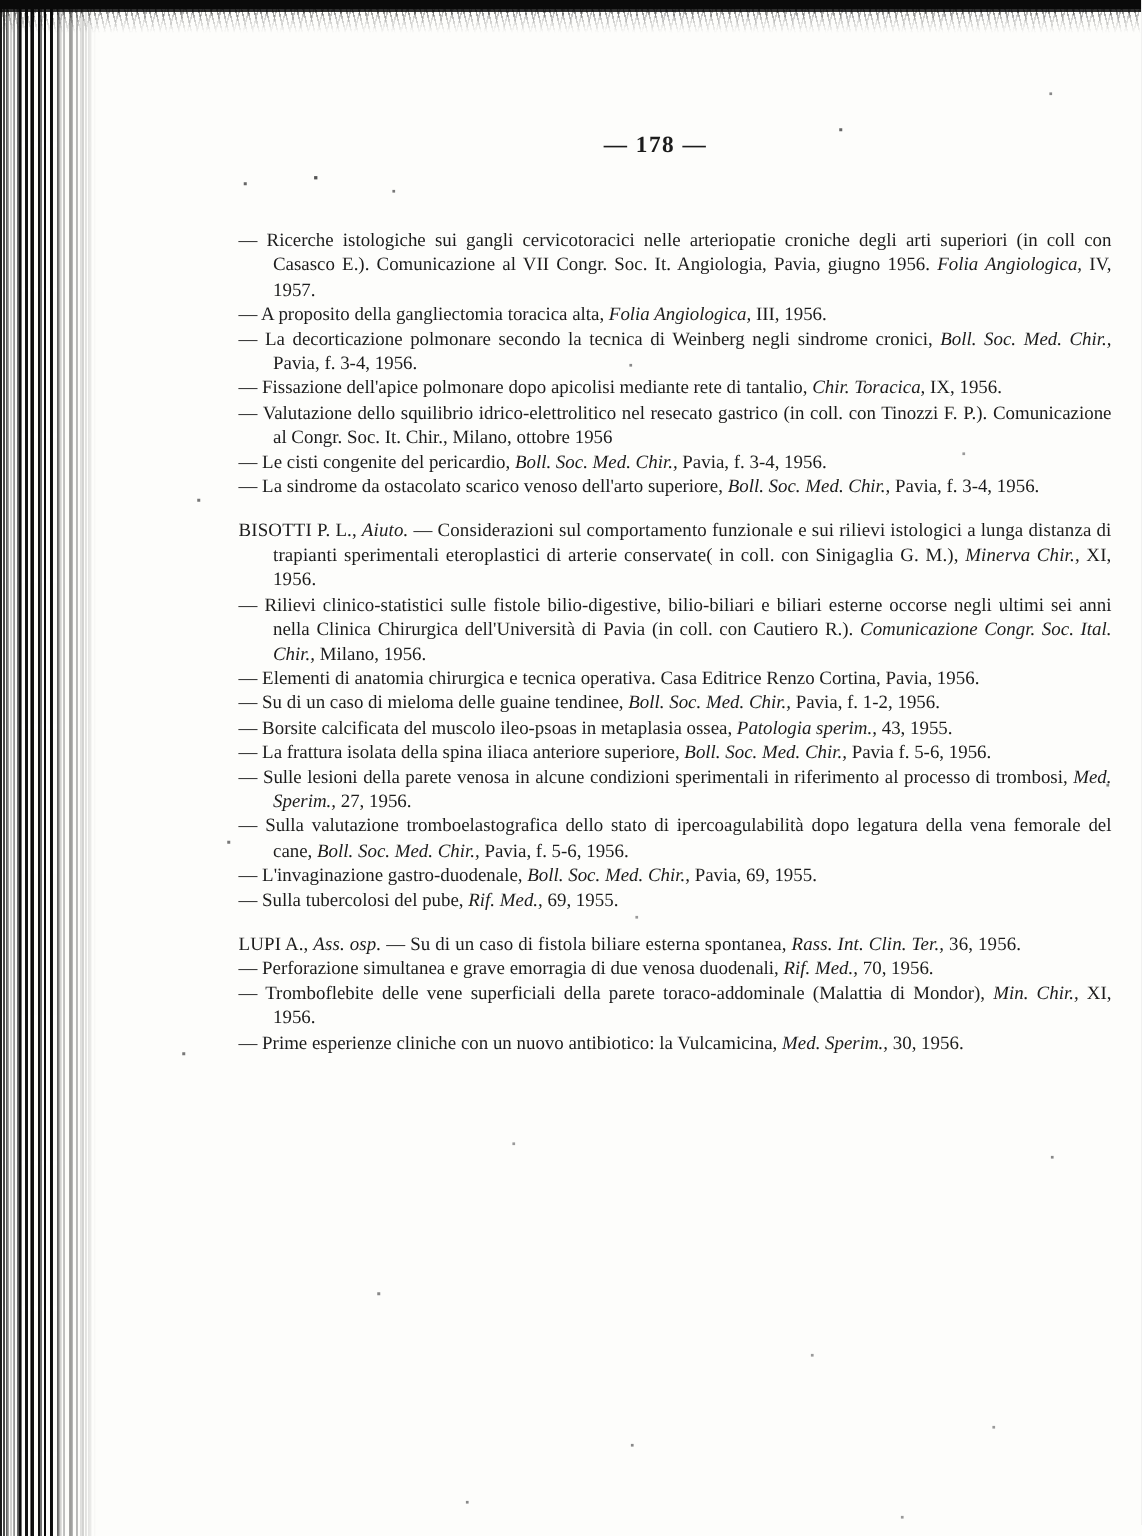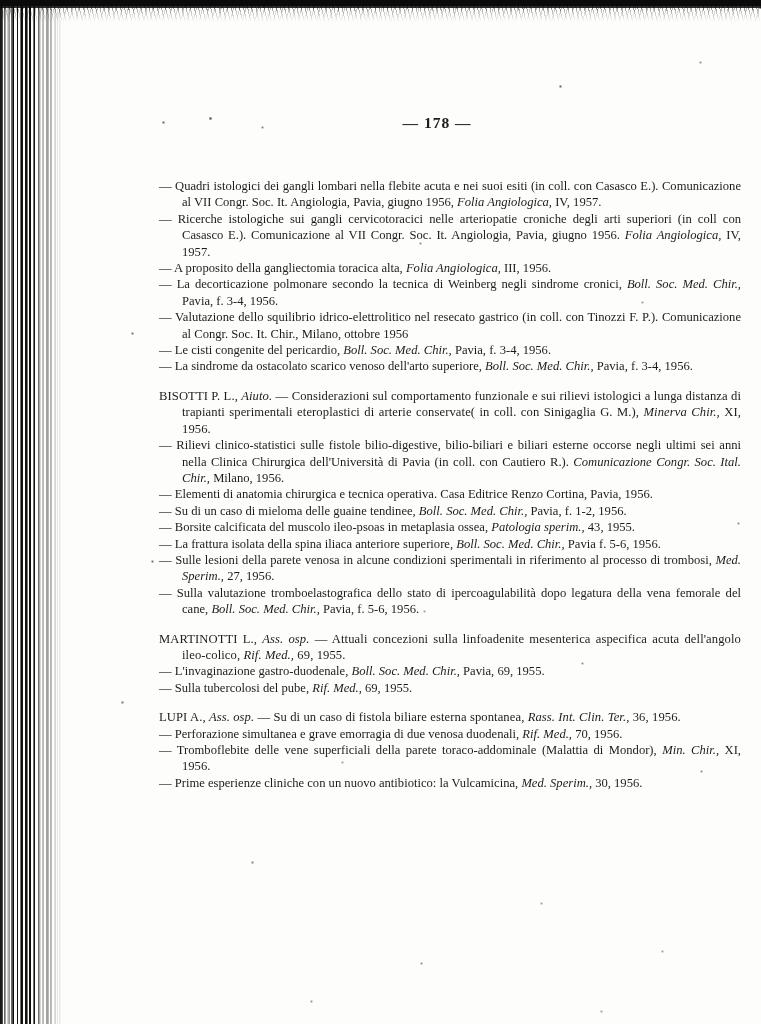--- a/index.html
+++ b/index.html
@@ -45,21 +45,21 @@
       700px 62px 0 .4px #888, 163px 122px 0 .5px #666, 420px 243px 0 .4px #888,
       132px 333px 0 .5px #777, 642px 302px 0 .4px #999, 152px 561px 0 .5px #777,
       738px 523px 0 .4px #888, 424px 611px 0 .4px #999, 582px 663px 0 .4px #888,
       122px 702px 0 .5px #777, 342px 762px 0 .4px #999, 701px 771px 0 .4px #888,
       252px 862px 0 .5px #888, 541px 903px 0 .4px #999, 421px 963px 0 .4px #888,
       662px 951px 0 .4px #999, 311px 1001px 0 .4px #888, 601px 1011px 0 .4px #999;
   }
 
   
   .content{
-    position:absolute;left:159px;top:88px;width:582px;margin-top:26px;
+    position:absolute;left:159px;top:88px;width:582px;
   }
   .page-number{
     position:relative;left:-13px;
     text-align:center;
     font-size:15.5px;font-weight:700;
     letter-spacing:1px;
     margin:0 0 46px 0;
   }
   .bibliography{
     font-size:12.6px;line-height:16.4px;
@@ -74,36 +74,35 @@
 <body>
 
 <div class="sheet">
   <div class="scan-binding"></div>
   <div class="scan-top"></div>
   <div class="scan-noise"></div>
 
   <div class="content">
     <div class="page-number">— 178 —</div>
     <div class="bibliography">
-        <p class="para entry"><span>— Quadri istologici dei gangli lombari nella flebite acuta e nei suoi esiti (in coll. con Casasco E.). Comunicazione al VII Congr. Soc. It. Angiologia, Pavia, giugno 1956, </span><span class="it">Folia Angiologica,</span><span> IV, 1957.</span></p>
         <p class="para entry"><span>— Ricerche istologiche sui gangli cervicotoracici nelle arteriopatie croniche degli arti superiori (in coll con Casasco E.). Comunicazione al VII Congr. Soc. It. Angiologia, Pavia, giugno 1956. </span><span class="it">Folia Angiologica,</span><span> IV, 1957.</span></p>
         <p class="para entry"><span>— A proposito della gangliectomia toracica alta, </span><span class="it">Folia Angiologica,</span><span> III, 1956.</span></p>
         <p class="para entry"><span>— La decorticazione polmonare secondo la tecnica di Weinberg negli sindrome cronici, </span><span class="it">Boll. Soc. Med. Chir.,</span><span> Pavia, f. 3-4, 1956.</span></p>
+        <p class="para entry"><span>— Fissazione dell'apice polmonare dopo apicolisi mediante rete di tantalio, </span><span class="it">Chir. Toracica,</span><span> IX, 1956.</span></p>
         <p class="para entry"><span>— Valutazione dello squilibrio idrico-elettrolitico nel resecato gastrico (in coll. con Tinozzi F. P.). Comunicazione al Congr. Soc. It. Chir., Milano, ottobre 1956</span></p>
         <p class="para entry"><span>— Le cisti congenite del pericardio, </span><span class="it">Boll. Soc. Med. Chir.,</span><span> Pavia, f. 3-4, 1956.</span></p>
         <p class="para entry"><span>— La sindrome da ostacolato scarico venoso dell'arto superiore, </span><span class="it">Boll. Soc. Med. Chir.,</span><span> Pavia, f. 3-4, 1956.</span></p>
         <p class="para author gap"><span>BISOTTI P. L., </span><span class="it">Aiuto.</span><span> — Considerazioni sul comportamento funzionale e sui rilievi istologici a lunga distanza di trapianti sperimentali eteroplastici di arterie conservate( in coll. con Sinigaglia G. M.), </span><span class="it">Minerva Chir.,</span><span> XI, 1956.</span></p>
         <p class="para entry"><span>— Rilievi clinico-statistici sulle fistole bilio-digestive, bilio-biliari e biliari esterne occorse negli ultimi sei anni nella Clinica Chirurgica dell'Università di Pavia (in coll. con Cautiero R.). </span><span class="it">Comunicazione Congr. Soc. Ital. Chir.,</span><span> Milano, 1956.</span></p>
         <p class="para entry"><span>— Elementi di anatomia chirurgica e tecnica operativa. Casa Editrice Renzo Cortina, Pavia, 1956.</span></p>
         <p class="para entry"><span>— Su di un caso di mieloma delle guaine tendinee, </span><span class="it">Boll. Soc. Med. Chir.,</span><span> Pavia, f. 1-2, 1956.</span></p>
         <p class="para entry"><span>— Borsite calcificata del muscolo ileo-psoas in metaplasia ossea, </span><span class="it">Patologia sperim.,</span><span> 43, 1955.</span></p>
         <p class="para entry"><span>— La frattura isolata della spina iliaca anteriore superiore, </span><span class="it">Boll. Soc. Med. Chir.,</span><span> Pavia f. 5-6, 1956.</span></p>
         <p class="para entry"><span>— Sulle lesioni della parete venosa in alcune condizioni sperimentali in riferimento al processo di trombosi, </span><span class="it">Med. Sperim.,</span><span> 27, 1956.</span></p>
         <p class="para entry"><span>— Sulla valutazione tromboelastografica dello stato di ipercoagulabilità dopo legatura della vena femorale del cane, </span><span class="it">Boll. Soc. Med. Chir.,</span><span> Pavia, f. 5-6, 1956.</span></p>
-        <p class="para author gap"><span>MARTINOTTI L., </span><span class="it">Ass. osp.</span><span> — Attuali concezioni sulla linfoadenite mesenterica aspecifica acuta dell'angolo ileo-colico, </span><span class="it">Rif. Med.,</span><span> 69, 1955.</span></p>
         <p class="para entry"><span>— L'invaginazione gastro-duodenale, </span><span class="it">Boll. Soc. Med. Chir.,</span><span> Pavia, 69, 1955.</span></p>
         <p class="para entry"><span>— Sulla tubercolosi del pube, </span><span class="it">Rif. Med.,</span><span> 69, 1955.</span></p>
         <p class="para author gap"><span>LUPI A., </span><span class="it">Ass. osp.</span><span> — Su di un caso di fistola biliare esterna spontanea, </span><span class="it">Rass. Int. Clin. Ter.,</span><span> 36, 1956.</span></p>
         <p class="para entry"><span>— Perforazione simultanea e grave emorragia di due venosa duodenali, </span><span class="it">Rif. Med.,</span><span> 70, 1956.</span></p>
         <p class="para entry"><span>— Tromboflebite delle vene superficiali della parete toraco-addominale (Malattia di Mondor), </span><span class="it">Min. Chir.,</span><span> XI, 1956.</span></p>
         <p class="para entry"><span>— Prime esperienze cliniche con un nuovo antibiotico: la Vulcamicina, </span><span class="it">Med. Sperim.,</span><span> 30, 1956.</span></p>
       </div>
   </div>
 </div>
 

